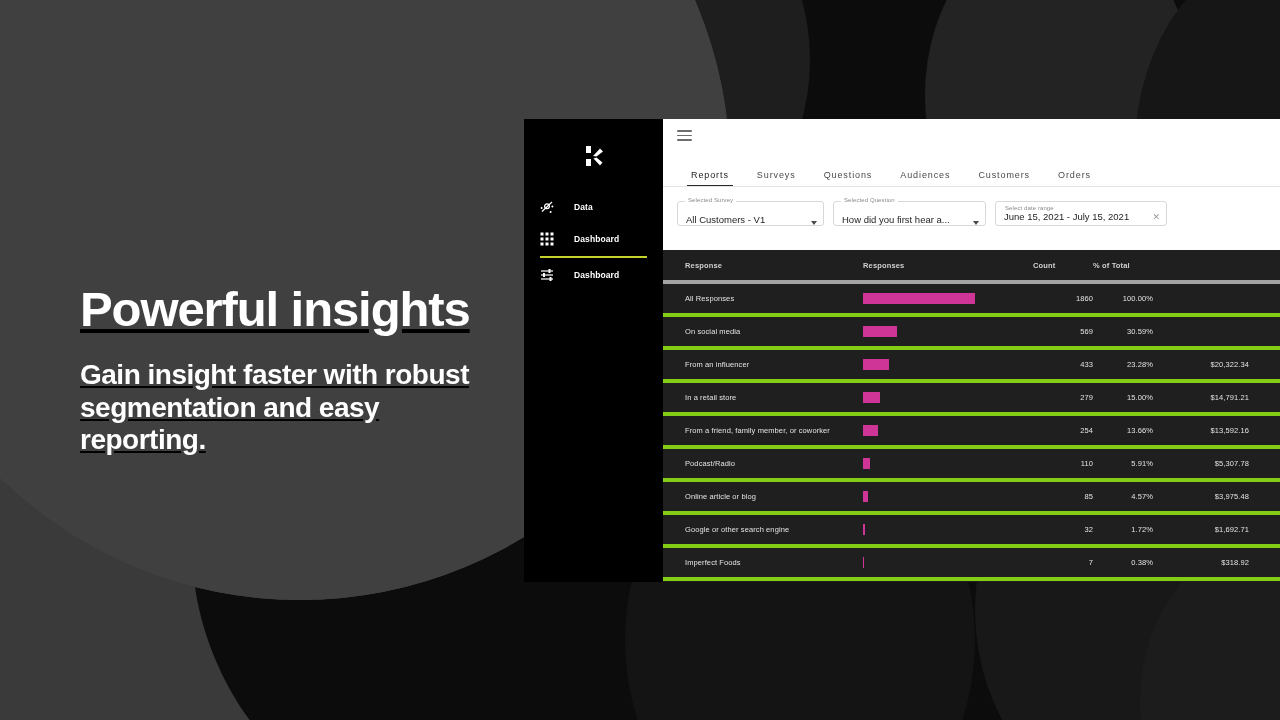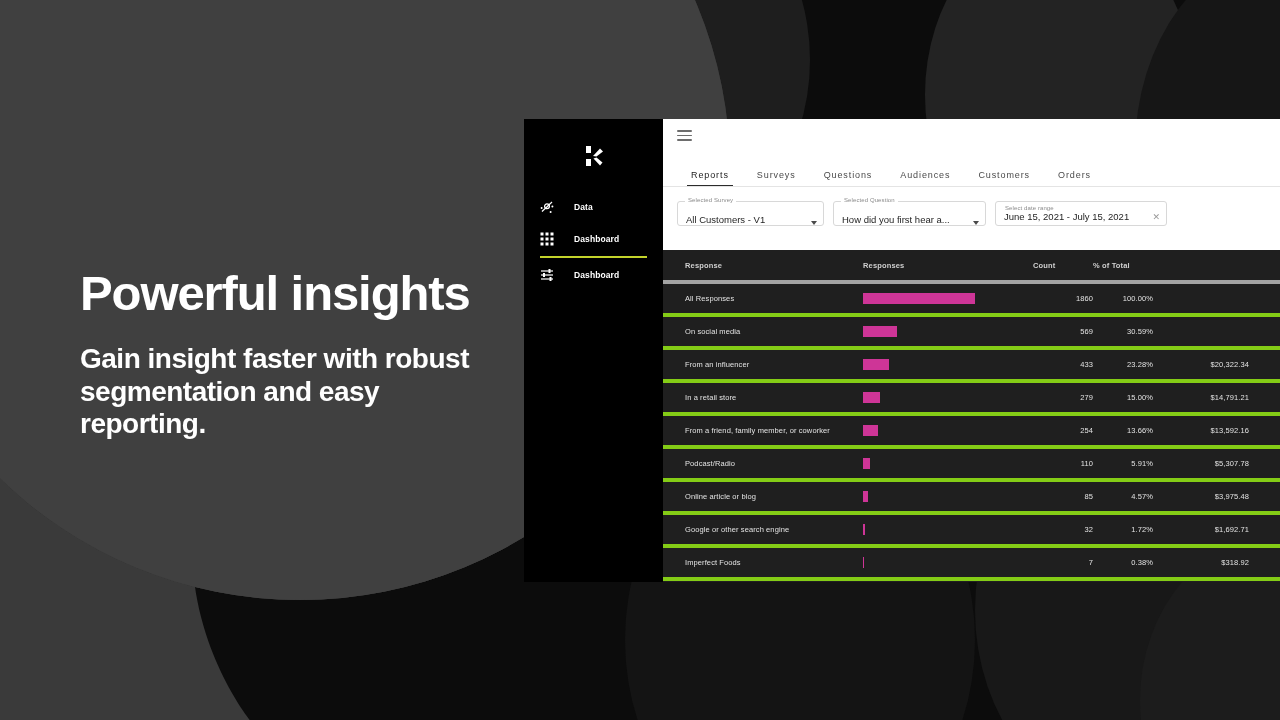--- a/index.html
+++ b/index.html
@@ -8,21 +8,21 @@
     background:#383838;
     font-family:"Liberation Sans", sans-serif;
     position:relative;
   }
 
   
   #bg { position:absolute; inset:0; z-index:0; overflow:hidden; background:#3a3a3a; }
   #bg svg { position:absolute; inset:0; width:1280px; height:720px; display:block; }
 
   
-  .copy { position:absolute; left:80px; top:268px; z-index:5; width:420px; }
+  .copy { position:absolute; left:80px; top:284px; z-index:5; width:420px;text-decoration:underline; }
   .headline {
     font-size:49px; font-weight:bold; color:#ffffff;
     letter-spacing:-1.1px; line-height:1.04; white-space:nowrap;
   }
   .subcopy {
     margin-top:24px; font-size:28px; font-weight:bold; color:#ffffff;
     letter-spacing:-0.5px; line-height:1.17;
   }
 
   

